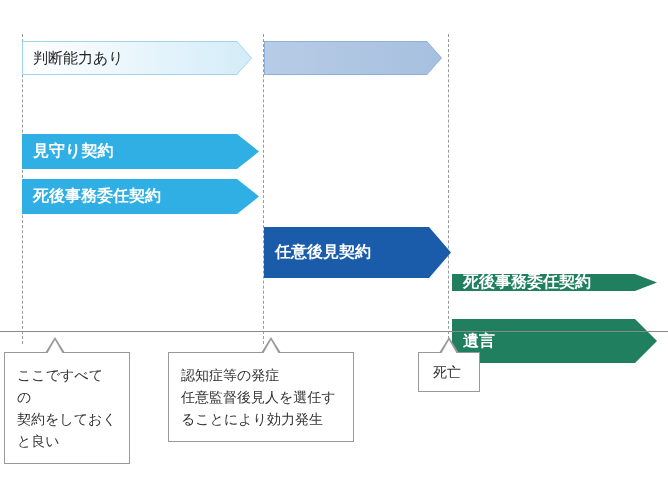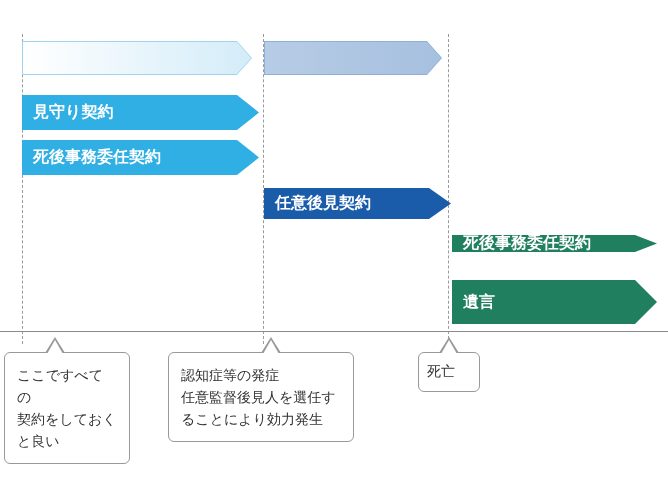--- a/index.html
+++ b/index.html
@@ -17,57 +17,58 @@
   .banner{clip-path:polygon(0 0,calc(100% - 15px) 0,100% 50%,calc(100% - 15px) 100%,0 100%);}
   .banner .fill{position:absolute;inset:1px;clip-path:polygon(0 0,calc(100% - 14px) 0,100% 50%,calc(100% - 14px) 100%,0 100%);}
   .banner .lbl{font-size:15px;color:#222;}
   .banner1{background:var(--banner1-border,#9fd4ec);}
   .banner1 .fill{background:linear-gradient(90deg,#ffffff 0%,var(--banner1-fill,#d3ecf8) 100%);}
   .banner2{background:var(--banner2-border,#8fb0d6);}
   .banner2 .fill{background:linear-gradient(90deg,#b7cce6 0%,var(--banner2-fill,#a6c0df) 100%);}
 
   
   .arrow{clip-path:polygon(0 0,calc(100% - 22px) 0,100% 50%,calc(100% - 22px) 100%,0 100%);
-         color:#fff;font-weight:bold;font-size:16px;}
+         color:#fff;font-weight:bold;font-size:16px;margin-top:39px;}
   .c-lblue{background:var(--light-blue,#2fafe4);}
   .c-dblue{background:var(--dark-blue,#1b5caa);}
   .c-green{background:var(--green,#1f7f5e);}
 
   
   .callout{position:absolute;box-sizing:border-box;background:#fff;border:1px solid #999;
-           border-radius:6px;padding:11px 12px;font-size:14px;line-height:22px;white-space:pre-line;}
-  .callout.small{padding:8px 8px;font-family:Liberation Serif, serif;}
+           border-radius:0;padding:11px 12px;font-size:14px;line-height:22px;white-space:pre-line;}
+  .callout.small{padding:8px 14px;}
   .callout::before{content:"";position:absolute;top:-16px;left:var(--tail,20px);width:0;height:0;
     border-left:10px solid transparent;border-right:10px solid transparent;border-bottom:16px solid #999;}
   .callout::after{content:"";position:absolute;top:-13px;left:calc(var(--tail,20px) + 2px);width:0;height:0;
     border-left:8px solid transparent;border-right:8px solid transparent;border-bottom:14px solid #fff;}
 </style>
 </head>
 <body>
 
 <div>
 
   <div class="vline" style="left:22px"></div>
   <div class="vline" style="left:263px"></div>
   <div class="vline" style="left:448px"></div>
 
   <div class="shape banner banner1" style="left:22px;top:41px;width:230px;height:34px">
     <div class="fill"></div>
+    <span class="lbl">判断能力あり</span>
   </div>
   <div class="shape banner banner2" style="left:264px;top:41px;width:178px;height:34px">
     <div class="fill"></div>
   </div>
 
   <div class="shape arrow c-lblue" style="left:22px;top:95px;width:237px;height:35px">
     <span class="lbl">見守り契約</span>
   </div>
   <div class="shape arrow c-lblue" style="left:22px;top:140px;width:237px;height:35px">
     <span class="lbl">死後事務委任契約</span>
   </div>
-  <div class="shape arrow c-dblue" style="left:264px;top:188px;width:187px;height:31px">
+  <div class="shape arrow c-dblue" style="left:264px;top:188px;width:187px;height:51px">
     <span class="lbl">任意後見契約</span>
   </div>
   <div class="shape arrow c-green" style="left:452px;top:235px;width:205px;height:17px">
     <span class="lbl">死後事務委任契約</span>
   </div>
   <div class="shape arrow c-green" style="left:452px;top:280px;width:205px;height:44px">
     <span class="lbl">遺言</span>
   </div>
 
   <div class="baseline"></div>

